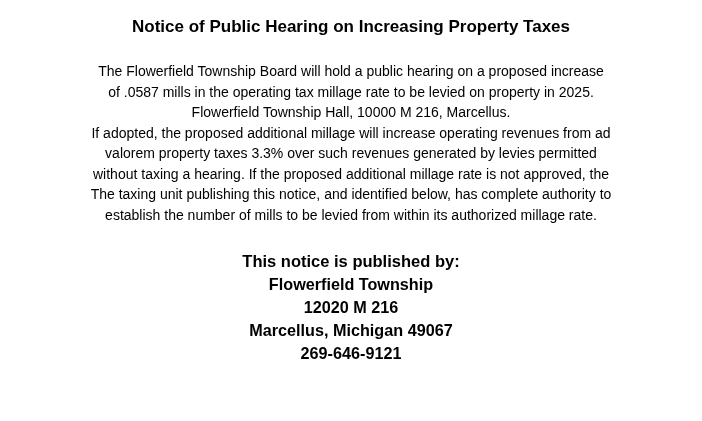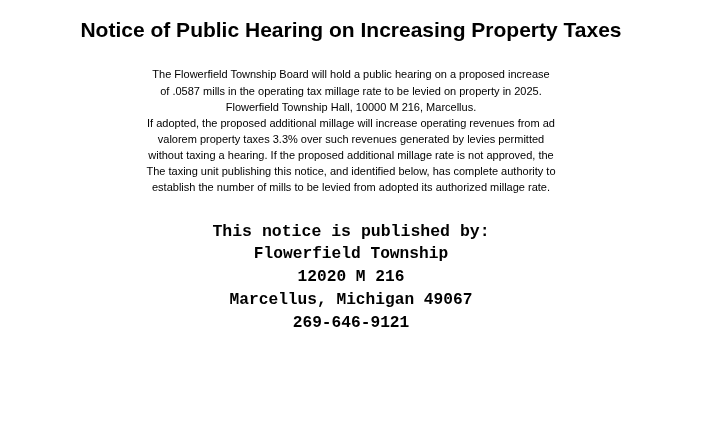--- a/index.html
+++ b/index.html
@@ -17,68 +17,67 @@
   .notice {
     width: 702px;
     height: 421px;
     box-sizing: border-box;
     padding: 10px 6px 0 6px;
     display: flex;
     flex-direction: column;
     align-items: center;
   }
   .title {
-    font-size: 21px;
+    font-size: 17px;
     font-weight: bold;
     text-align: center;
     line-height: 1.35;
     margin-top: 6px;
     margin-bottom: 22px;
   }
   .body-block {
     width: 100%;
     text-align: center;
-    font-size: 11px;
+    font-size: 14px;
     line-height: 1.47;
   }
   .body-line {
     display: block;
     white-space: nowrap;
   }
   .publisher-block {
     margin-top: 24px;
     text-align: center;
     font-weight: bold;
     font-size: 16.2px;
     line-height: 1.42;
   }
   .publisher-line {
     display: block;
-    font-family: Liberation Mono, monospace;
   }
   .pub-heading {
     font-size: 16.5px;
   }
 </style>
 </head>
 <body>
 
 <div class="notice">
 
   <div class="title">Notice of Public Hearing on Increasing Property Taxes</div>
 
   <div class="body-block">
     <span class="body-line">The Flowerfield Township Board will hold a public hearing on a proposed increase</span>
     <span class="body-line">of .0587 mills in the operating tax millage rate to be levied on property in 2025.</span>
     <span class="body-line">Flowerfield Township Hall, 10000 M 216, Marcellus.</span>
     <span class="body-line">If adopted, the proposed additional millage will increase operating revenues from ad</span>
     <span class="body-line">valorem property taxes 3.3% over such revenues generated by levies permitted</span>
     <span class="body-line">without taxing a hearing.  If the proposed additional millage rate is not approved, the</span>
     <span class="body-line">The taxing unit publishing this notice, and identified below, has complete authority to</span>
-    <span class="body-line">establish the number of mills to be levied from adopted its authorized millage rate.</span>
+    <span class="body-line">establish the number of mills to be levied from within its authorized millage rate.</span>
   </div>
 
   <div class="publisher-block">
     <span class="publisher-line pub-heading">This notice is published by:</span>
     <span class="publisher-line">Flowerfield Township</span>
     <span class="publisher-line">12020 M 216</span>
     <span class="publisher-line">Marcellus, Michigan 49067</span>
     <span class="publisher-line">269-646-9121</span>
   </div>
 

